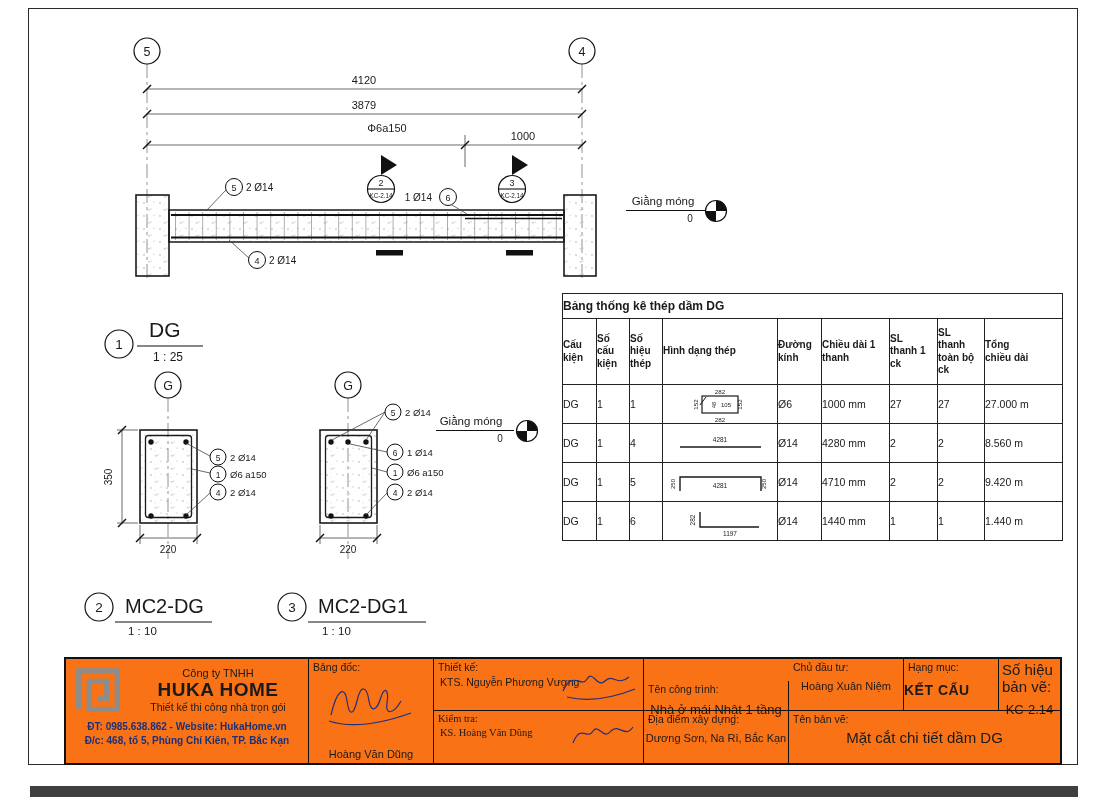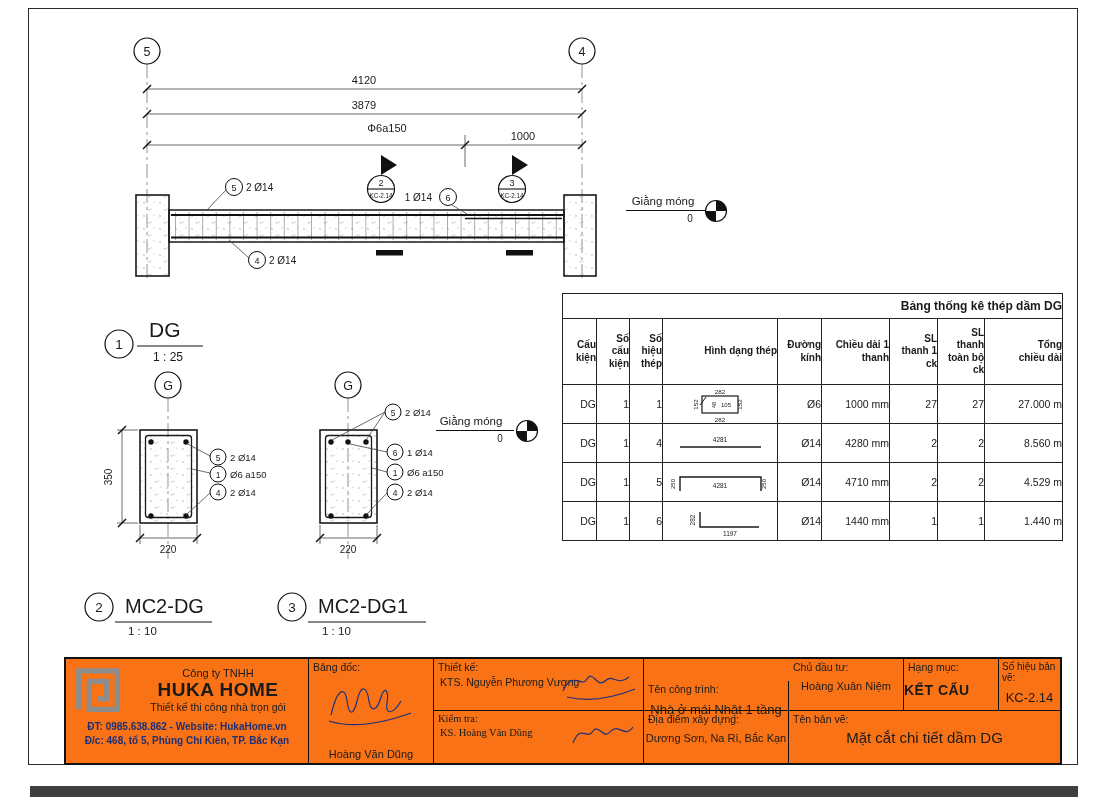--- a/index.html
+++ b/index.html
@@ -18,21 +18,21 @@
   .bub2 { fill:#fff; stroke:#111; stroke-width:1; }
   .dl   { stroke:#444; stroke-width:0.8; }
   .tick { stroke:#111; stroke-width:1.4; }
   .thin { stroke:#444; stroke-width:0.8; fill:none; }
   .thin2{ stroke:#111; stroke-width:1.1; }
   .outline { fill:none; stroke:#1a1a1a; }
 
   
   .schedule { position:absolute; left:533px; top:284px; width:500px;
               border-collapse:collapse; table-layout:fixed; border:1.5px solid #222; }
-  .schedule th, .schedule td { border:1px solid #222; text-align:right; vertical-align:middle;
+  .schedule th, .schedule td { border:1px solid #222; text-align:left; vertical-align:middle;
               padding:0; font-size:10.5px; overflow:hidden; }
   .sched-title th { font-size:12px; font-weight:bold; height:25px; }
   .sched-head th { font-size:10px; font-weight:bold; height:66px; white-space:pre-line; line-height:1.25; }
   .schedule tbody tr { height:39px; }
   .shape-cell svg { display:block; margin:0 auto; }
 
   
   .titleblock { position:absolute; left:35px; top:648px; width:998px; height:108px;
                 border:2px solid #111; display:grid;
                 grid-template-columns:243px 125px 210px 145px 115px 95px 1fr;
@@ -44,21 +44,21 @@
   .tb-director   { grid-column:2; grid-row:1 / 3; }
   .tb-designer   { grid-column:3; grid-row:1; }
   .tb-checker    { grid-column:3; grid-row:2;font-family:Liberation Serif, serif; }
   .tb-project    { grid-column:4; grid-row:1;margin-top:22px; }
   .tb-location   { grid-column:4; grid-row:2; }
   .tb-client     { grid-column:5; grid-row:1; }
   .tb-category   { grid-column:6; grid-row:1; }
   .tb-number     { grid-column:7; grid-row:1; }
   .tb-drawingname{ grid-column:5 / 8; grid-row:2; }
   .tb-label { font-size:10.5px; padding:2px 0 0 4px; }
-  .tb-label-sm { font-size:10px; padding:2px 0 0 3px; }
+  .tb-label-sm { font-size:15px; padding:2px 0 0 3px; }
   .tb-name { font-size:10.5px; padding:3px 0 0 6px; }
   .tb-big  { font-size:13px; text-align:center; margin-top:7px; }
   .tb-mid  { font-size:11px; text-align:center; margin-top:7px; }
   .tb-cat  { font-size:14px; font-weight:bold; text-align:left; margin-top:9px; letter-spacing:0.5px; }
   .tb-num  { font-size:13px; text-align:center; margin-top:7px; }
   .tb-draw { font-size:15px; text-align:center; margin-top:4px; }
   .tb-name-bottom { position:absolute; bottom:3px; left:0; width:100%; text-align:center; font-size:11px; }
   .company-top { display:flex; align-items:center; gap:6px; }
   .company-lines { flex:1; text-align:center; }
   .c-type { font-size:11px; }
@@ -407,21 +407,21 @@
               <path d="M16,25 L16,11 L97,11 L97,25" class="outline" stroke-width="1.4"></path>
               <text x="11" y="18" font-size="6" text-anchor="middle" transform="rotate(-90 11 18)">250</text>
               <text x="102" y="18" font-size="6" text-anchor="middle" transform="rotate(-90 102 18)">250</text>
               <text x="56" y="22" font-size="6.5" text-anchor="middle">4281</text>
             </svg>
           </td>
           <td>Ø14</td>
           <td>4710 mm</td>
           <td>2</td>
           <td>2</td>
-          <td>4.529 m</td>
+          <td>9.420 m</td>
         </tr>
         <tr>
           <td>DG</td>
           <td>1</td>
           <td>6</td>
           <td class="shape-cell">
             <svg width="113" height="32">
               <path d="M36,7 L36,22 L95,22" class="outline" stroke-width="1.4"></path>
               <text x="31" y="15" font-size="6.5" text-anchor="middle" transform="rotate(-90 31 15)">282</text>
               <text x="66" y="31" font-size="6.5" text-anchor="middle">1197</text>

